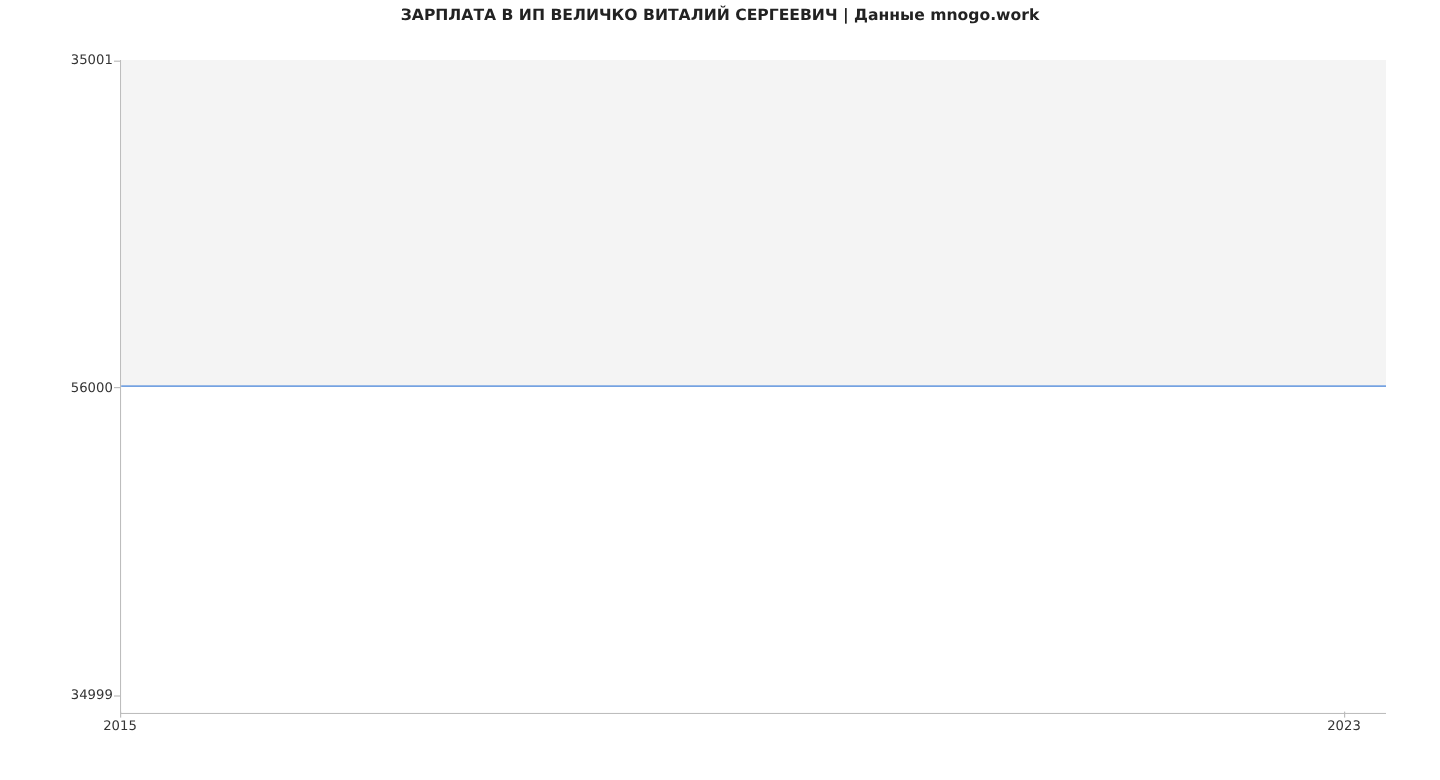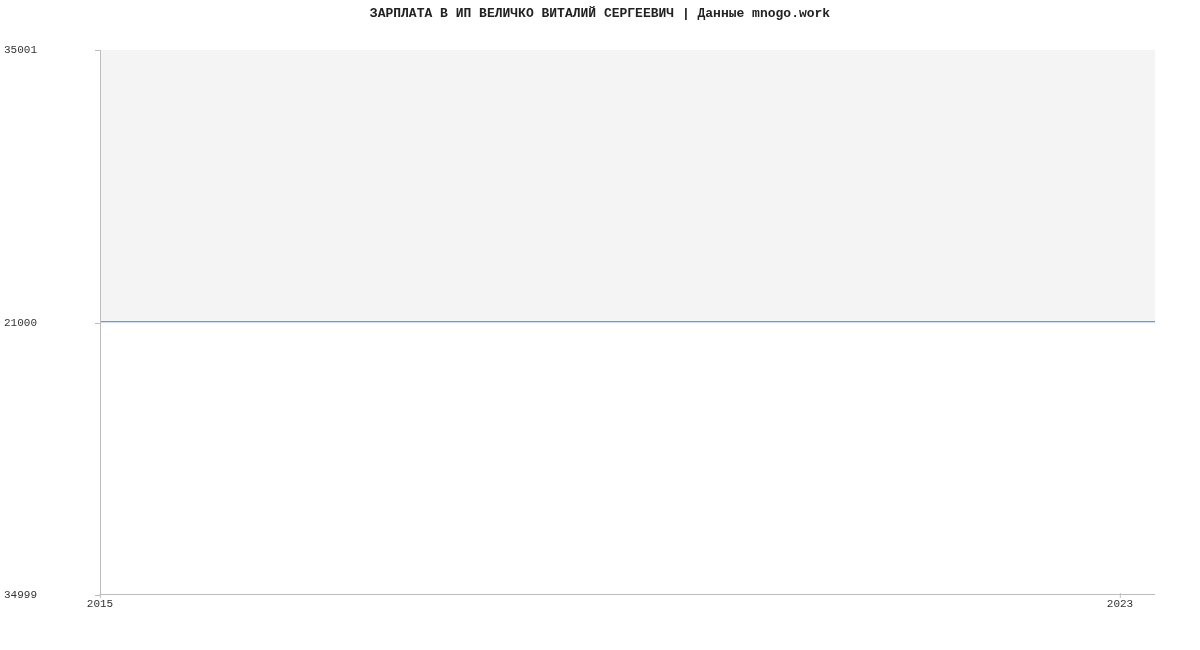--- a/index.html
+++ b/index.html
@@ -8,21 +8,20 @@
     width: 1200px;
     height: 650px;
     background: #ffffff;
     font-family: "DejaVu Sans", "Helvetica Neue", Arial, sans-serif;
     color: #222;
   }
   .chart {
     position: relative;
     width: 1200px;
     height: 650px;
-    font-family: Liberation Mono, monospace;
   }
   .title {
     position: absolute;
     top: 6px;
     left: 0;
     right: 0;
     text-align: center;
     font-size: 13px;
     font-weight: 600;
     color: #222;
@@ -37,20 +36,21 @@
     border-left: 1px solid #bdbdbd;
     border-bottom: 1px solid #bdbdbd;
     box-sizing: border-box;
   }
   
   .ytick {
     position: absolute;
     right: 1106px; 
     font-size: 11px;
     color: #333;
+    text-align: right;
     width: 90px;
     transform: translateY(-50%);
     white-space: nowrap;
   }
   .ytick .mark {
     position: absolute;
     right: -6px;
     top: 50%;
     width: 5px;
     height: 1px;
@@ -105,24 +105,24 @@
 <body>
 
 <div class="chart">
   <div class="title">ЗАРПЛАТА В ИП ВЕЛИЧКО ВИТАЛИЙ СЕРГЕЕВИЧ | Данные mnogo.work</div>
 
   <div class="ytick" style="top:50px;">
     <span>35001</span>
     <span class="mark"></span>
   </div>
   <div class="ytick" style="top:322.5px;">
-    <span>21000</span>
+    <span>56000</span>
     <span class="mark"></span>
   </div>
-  <div class="ytick" style="top:595px;">
+  <div class="ytick" style="top:579px;">
     <span>34999</span>
     <span class="mark"></span>
   </div>
 
   <div class="plot">
     <div class="area-upper"></div>
     <div class="area-lower"></div>
     <div class="series-line"></div>
   </div>
 

